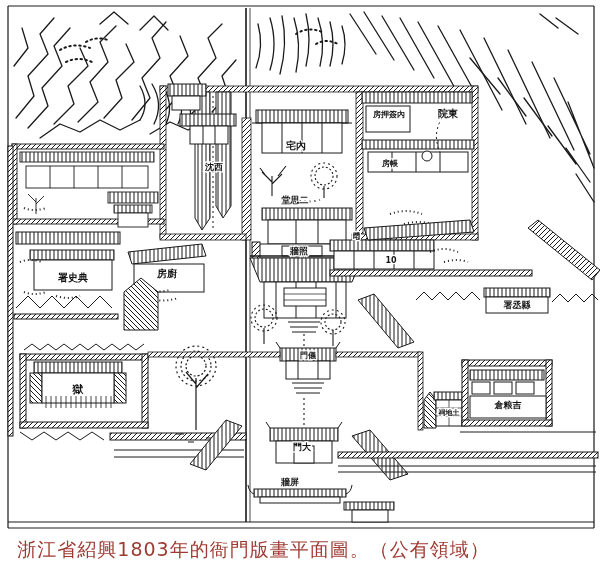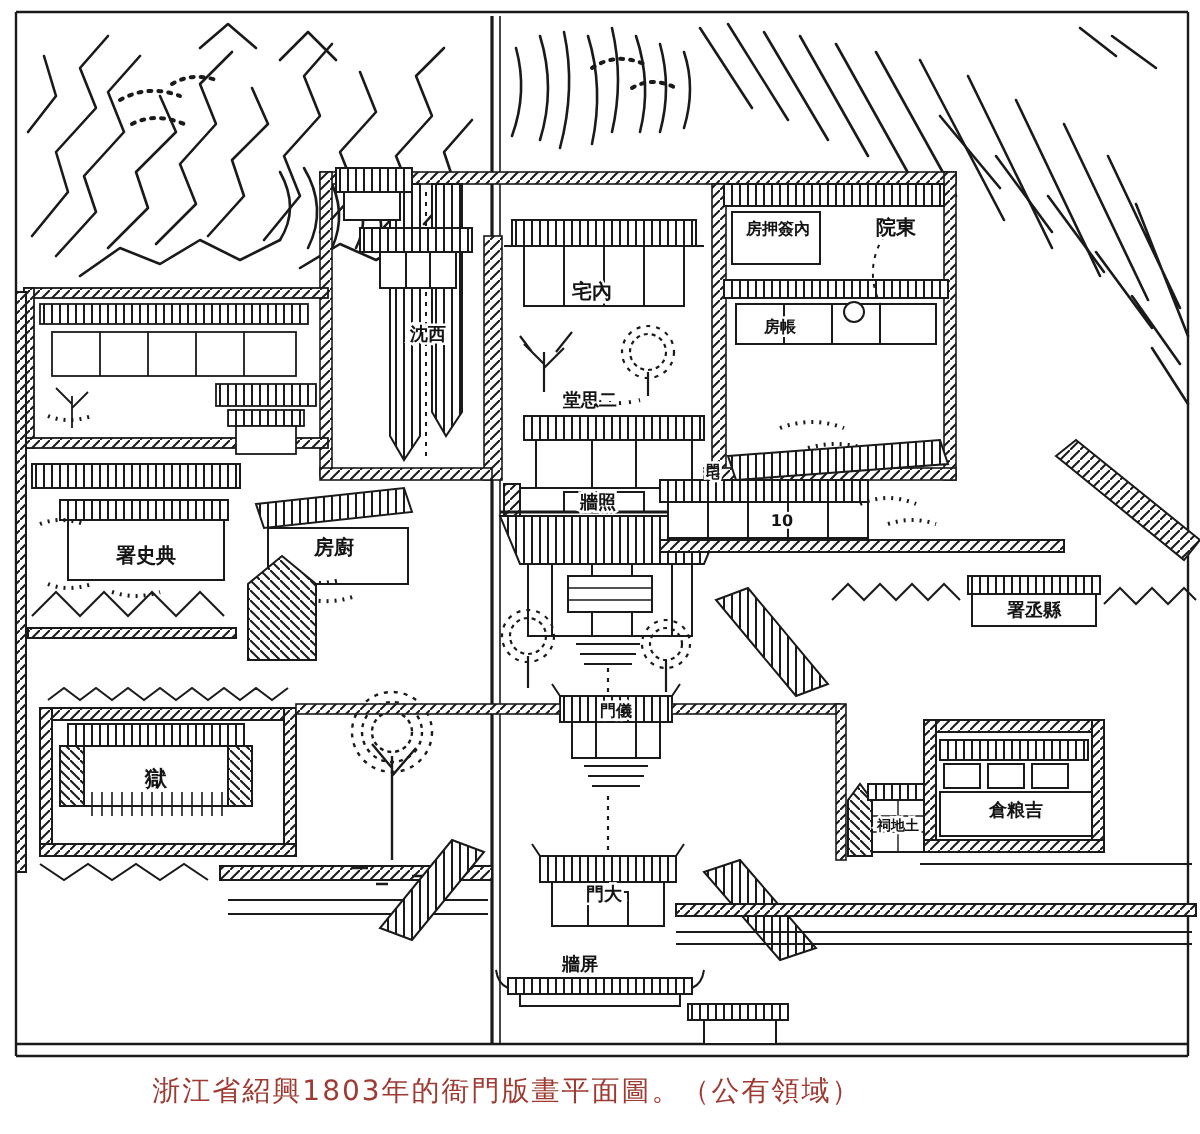--- a/index.html
+++ b/index.html
@@ -3,21 +3,21 @@
 <meta charset="utf-8">
 <style>
   html,body{margin:0;padding:0;background:#ffffff;}
   .page{position:relative;width:600px;height:567px;background:#ffffff;overflow:hidden;
         font-family:"DejaVu Sans",sans-serif;}
   .plan-wrap{position:absolute;left:0;top:0;width:600px;height:532px;}
   svg{display:block;}
   .plan-label{font-family:"DejaVu Sans",sans-serif;fill:#141414;stroke:#ffffff;stroke-width:2.5px;
               paint-order:stroke;font-weight:bold;}
   .caption{position:absolute;left:0;top:537px;width:507px;text-align:center;
-           font-size:14px;letter-spacing:1px;color:#9e3a32;}
+           font-size:19px;letter-spacing:1px;color:#9e3a32;}
 </style>
 </head>
 <body>
 
 <div class="page">
   <div class="plan-wrap">
     <svg id="plan-svg" width="600" height="532" viewBox="0 0 600 532" xmlns="http://www.w3.org/2000/svg">
       <defs>
         <pattern id="pv" width="4" height="6" patternUnits="userSpaceOnUse">
           <rect width="4" height="6" fill="#ffffff"></rect>

